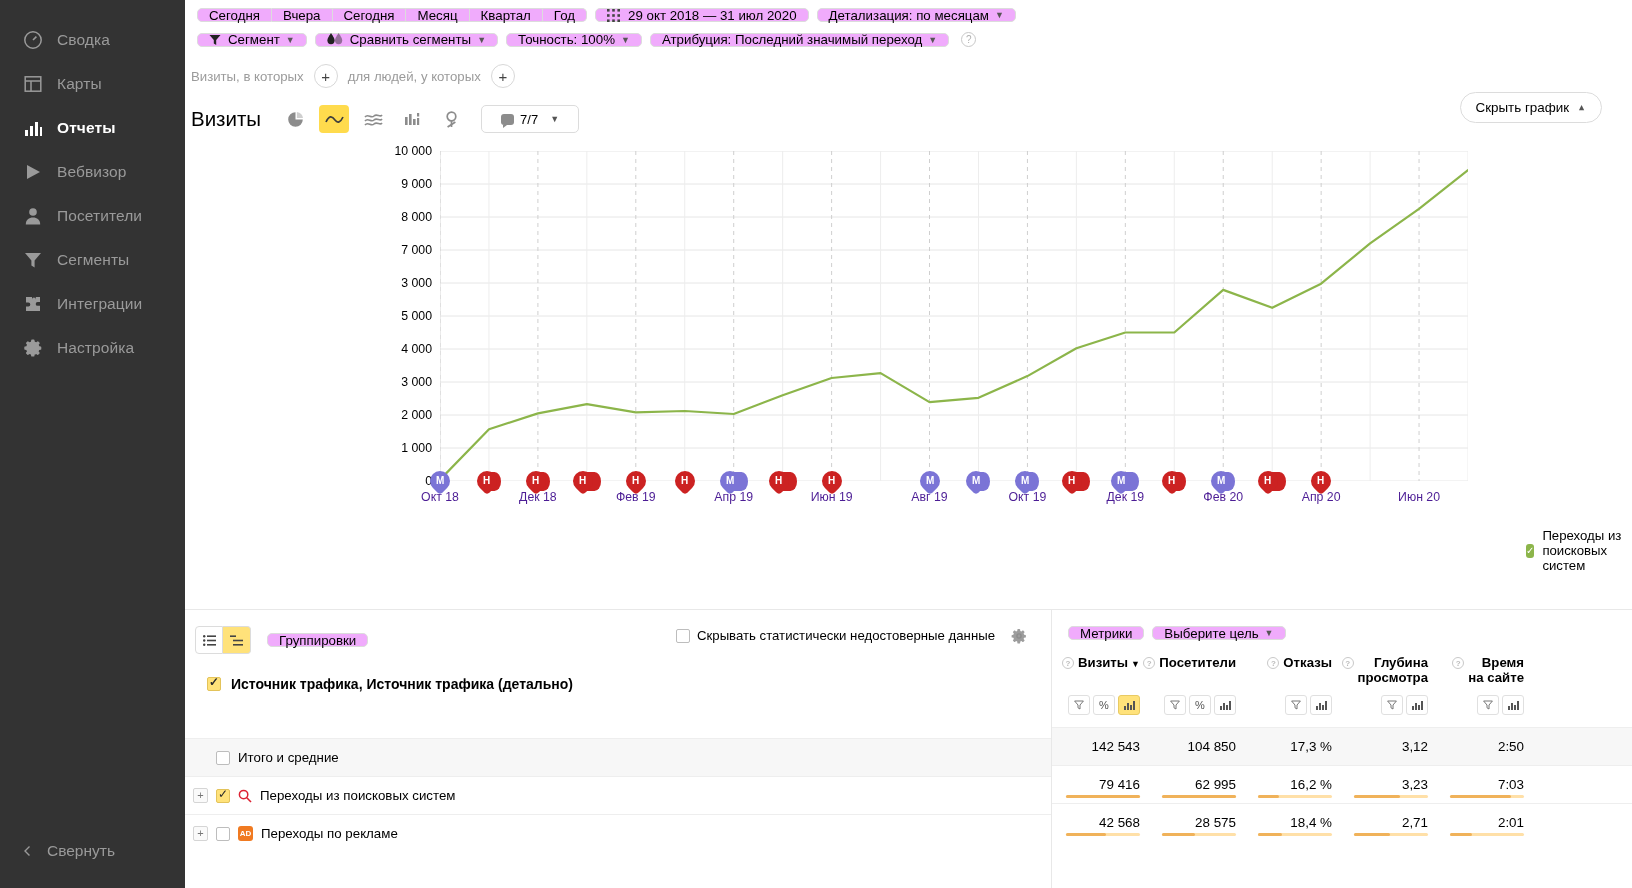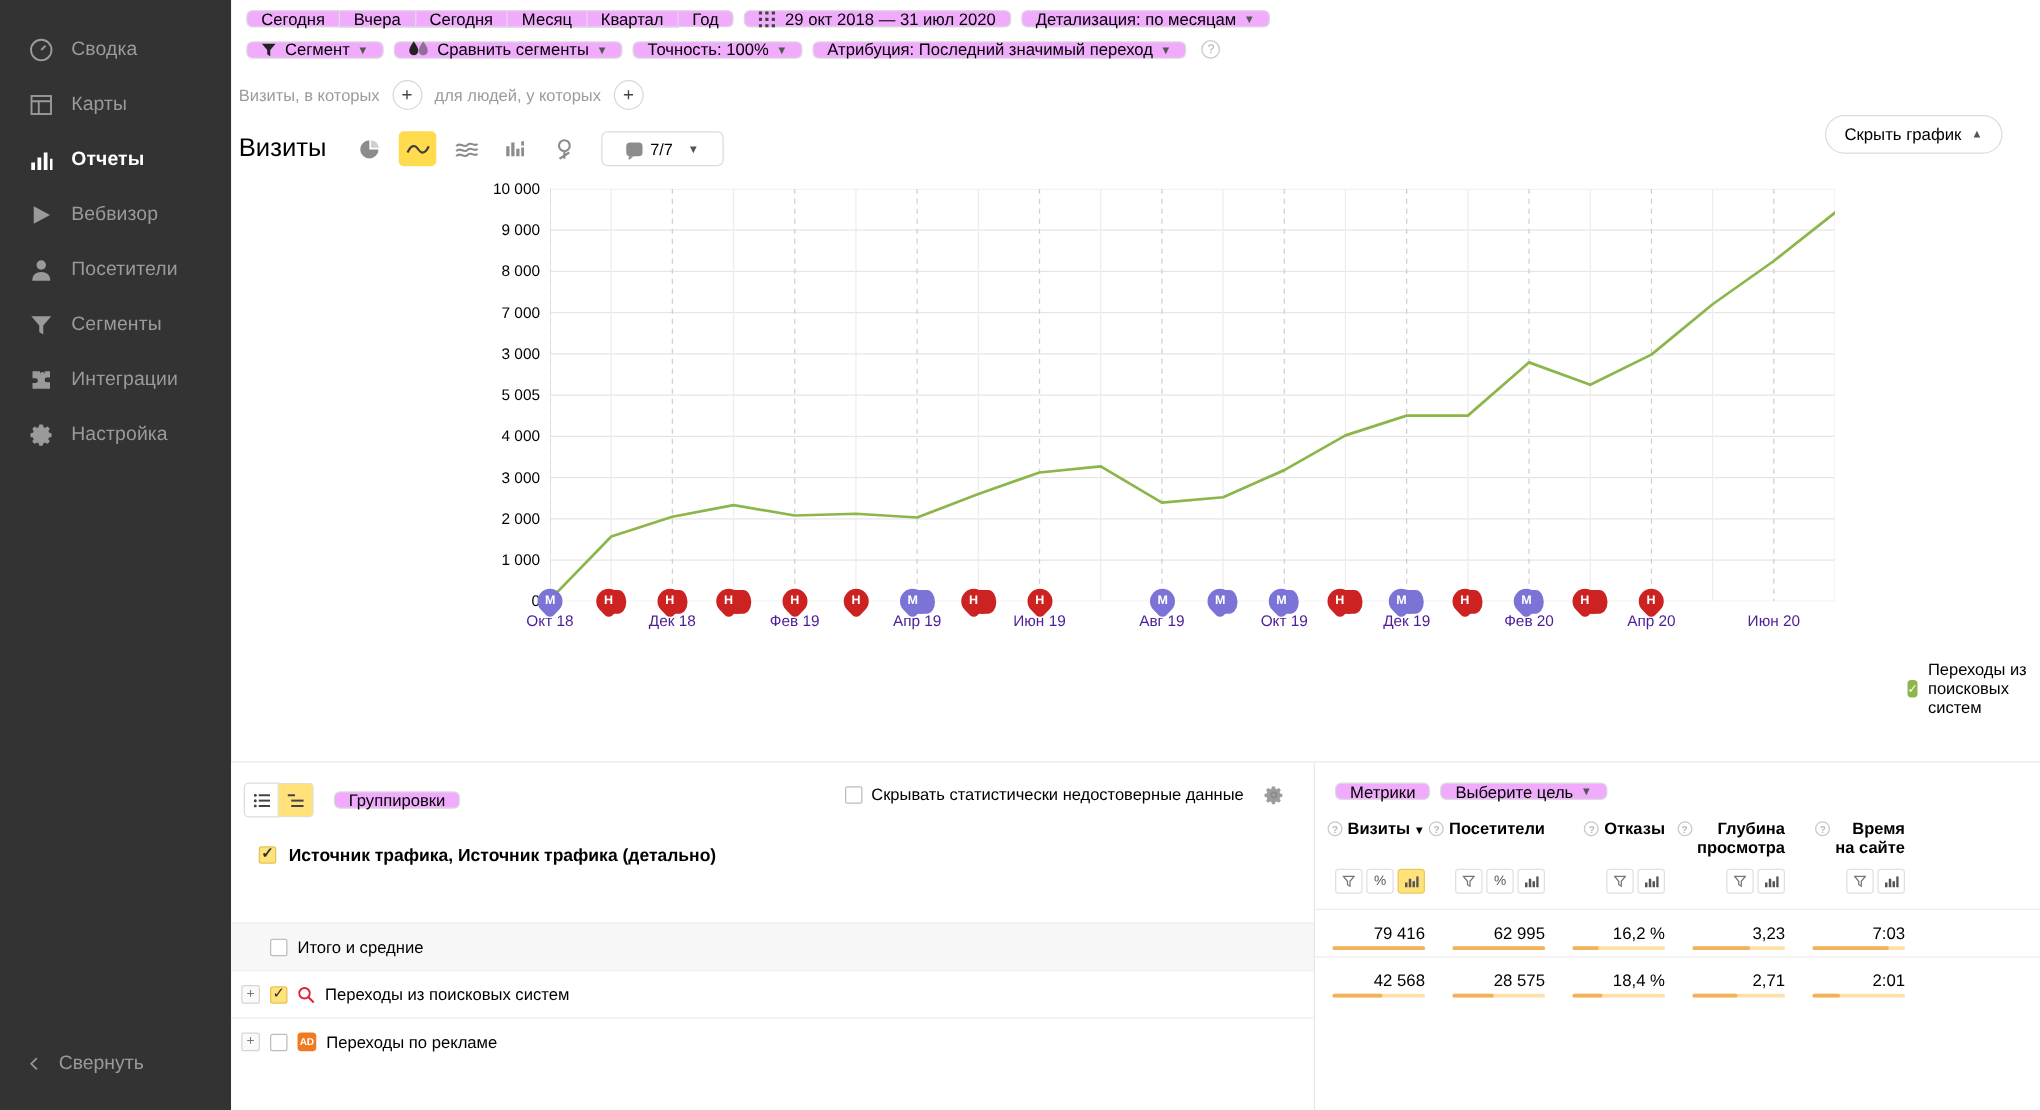--- a/index.html
+++ b/index.html
@@ -464,21 +464,21 @@
       </div>
     </div>
 
     <div id="chart-wrap">
       <div id="ylabels">
           <div class="ylab" style="top: 0px;">10 000</div>
           <div class="ylab" style="top: 33px;">9 000</div>
           <div class="ylab" style="top: 66px;">8 000</div>
           <div class="ylab" style="top: 99px;">7 000</div>
           <div class="ylab" style="top: 132px;">3 000</div>
-          <div class="ylab" style="top: 165px;">5 005</div>
+          <div class="ylab" style="top: 165px;">5 000</div>
           <div class="ylab" style="top: 198px;">4 000</div>
           <div class="ylab" style="top: 231px;">3 000</div>
           <div class="ylab" style="top: 264px;">2 000</div>
           <div class="ylab" style="top: 297px;">1 000</div>
           <div class="ylab" style="top: 330px;">0</div>
         </div>
       <svg id="plot" viewBox="0 0 1028 330" preserveAspectRatio="none">
           <line x1="0" y1="330" x2="1028" y2="330" stroke="#e6e6e6" stroke-width="1"></line>
           <line x1="0" y1="297" x2="1028" y2="297" stroke="#e6e6e6" stroke-width="1"></line>
           <line x1="0" y1="264" x2="1028" y2="264" stroke="#e6e6e6" stroke-width="1"></line>
@@ -876,20 +876,37 @@
                     <rect x="0" y="5" width="2" height="4"></rect>
                     <rect x="3" y="2" width="2" height="7"></rect>
                     <rect x="6" y="4" width="2" height="5"></rect>
                     <rect x="9" y="0" width="2" height="9"></rect>
                   </g>
                 </svg>
               </span>
             </div>
           </div>
         <div id="rows-right" style="margin-top:12px">
+            <div class="vrow total">
+              <div class="vcell">
+                <span>142 543</span>
+              </div>
+              <div class="vcell">
+                <span>104 850</span>
+              </div>
+              <div class="vcell">
+                <span>17,3 %</span>
+              </div>
+              <div class="vcell">
+                <span>3,12</span>
+              </div>
+              <div class="vcell">
+                <span>2:50</span>
+              </div>
+            </div>
             <div class="vrow">
               <div class="vcell">
                 <span>79 416</span>
                 <span class="vbar" style="width:74px">
                   <i style="width:100%"></i>
                 </span>
               </div>
               <div class="vcell">
                 <span>62 995</span>
                 <span class="vbar" style="width:74px">

